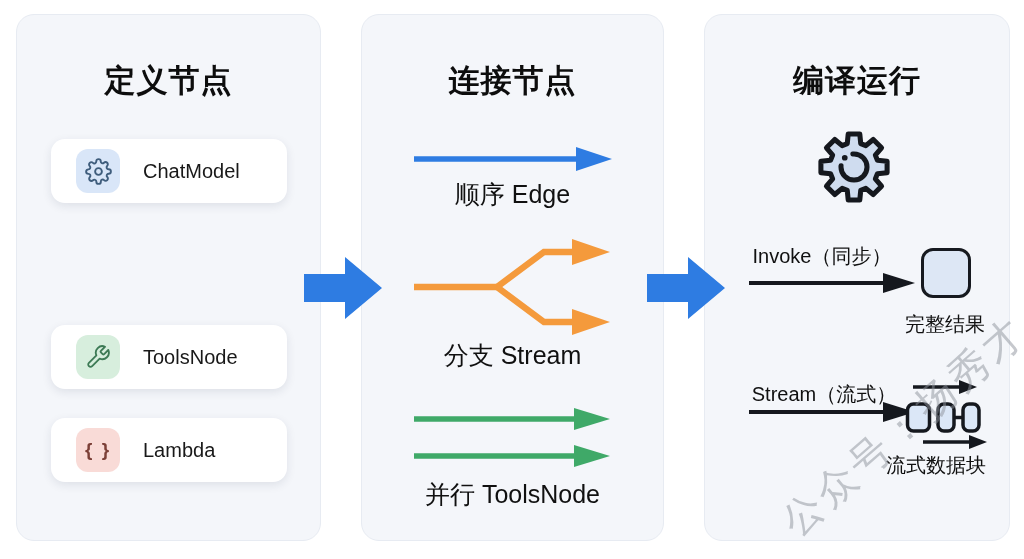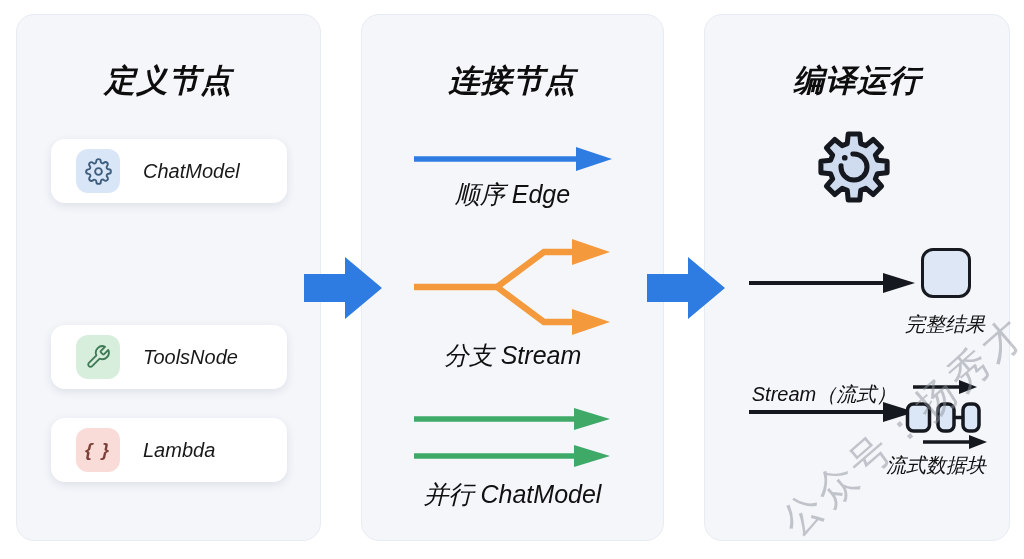--- a/index.html
+++ b/index.html
@@ -2,21 +2,21 @@
 <html><head>
 <meta charset="utf-8">
 <style>
   html,body{margin:0;padding:0;}
   body{
     width:1024px;height:559px;position:relative;background:#ffffff;
     font-family:"Liberation Sans",sans-serif;overflow:hidden;color:#111;
   }
   .panel{
     position:absolute;top:14px;height:527px;background:#f4f6fa;
-    border:1.5px solid #e7ebf2;border-radius:18px;box-sizing:border-box;font-style:italic;
+    border:1.5px solid #e7ebf2;border-radius:18px;box-sizing:border-box;
   }
   #panel-define{left:16px;width:305px;}
   #panel-connect{left:361px;width:303px;padding-left:31px;}
   #panel-compile{left:704px;width:306px;}
   .panel-title{
     position:absolute;top:46px;left:0;right:0;text-align:center;
     font-size:31px;font-weight:bold;color:#0d0d0d;letter-spacing:1px;line-height:40px;
   }
   
   .card{
@@ -105,32 +105,33 @@
     <polygon points="160,80 198,93 160,106" fill="#f49a3c"></polygon>
   </svg>
   <div class="edge-label" style="top:325px">分支 Stream</div>
 
   <svg class="abs" style="left:50px;top:390px" width="204" height="66">
     <line x1="2" y1="14" x2="164" y2="14" stroke="#3fa968" stroke-width="5.5"></line>
     <polygon points="162,3 198,14 162,25" fill="#3fa968"></polygon>
     <line x1="2" y1="51" x2="164" y2="51" stroke="#3fa968" stroke-width="5.5"></line>
     <polygon points="162,40 198,51 162,62" fill="#3fa968"></polygon>
   </svg>
-  <div class="edge-label" style="top:464px">并行 ChatModel</div>
+  <div class="edge-label" style="top:464px">并行 ToolsNode</div>
 </div>
 
 <div class="panel" id="panel-compile">
   <div class="panel-title">编译运行</div>
 
   <svg class="abs" style="left:107px;top:110px" width="84" height="84" viewBox="0 0 100 100">
     <path d="M89.4,43.1 L89.4,56.9 L77.9,58 L75.4,64.1 L82.8,72.9 L72.9,82.8 L64.1,75.4 L58,77.9 L56.9,89.4 L43.1,89.4 L42,77.9 L35.9,75.4 L27.1,82.8 L17.2,72.9 L24.6,64.1 L22.1,58 L10.6,56.9 L10.6,43.1 L22.1,42 L24.6,35.9 L17.2,27.1 L27.1,17.2 L35.9,24.6 L42,22.1 L43.1,10.6 L56.9,10.6 L58,22.1 L64.1,24.6 L72.9,17.2 L82.8,27.1 L75.4,35.9 L77.9,42 Z" fill="#cfdcef" stroke="#15181e" stroke-width="6" stroke-linejoin="round"></path>
     <circle cx="50" cy="50" r="15.5" fill="none" stroke="#15181e" stroke-width="6" pathLength="100" stroke-dasharray="78 22" stroke-dashoffset="-73.5" stroke-linecap="round"></circle>
     <circle cx="39" cy="39" r="3.4" fill="#15181e"></circle>
   </svg>
 
+  <div class="small-label" style="left:27px;top:226px;width:180px">Invoke（同步）</div>
   <svg class="abs" style="left:42px;top:253px" width="170" height="30">
     <line x1="2" y1="15" x2="140" y2="15" stroke="#15181e" stroke-width="4"></line>
     <polygon points="136,5 168,15 136,25" fill="#15181e"></polygon>
   </svg>
   <div class="result-box" style="left:216px;top:233px"></div>
   <div class="small-label" style="left:160px;top:294px;width:160px">完整结果</div>
 
   <div class="small-label" style="left:29px;top:364px;width:180px">Stream（流式）</div>
   <svg class="abs" style="left:42px;top:382px" width="170" height="30">
     <line x1="2" y1="15" x2="140" y2="15" stroke="#15181e" stroke-width="4"></line>

